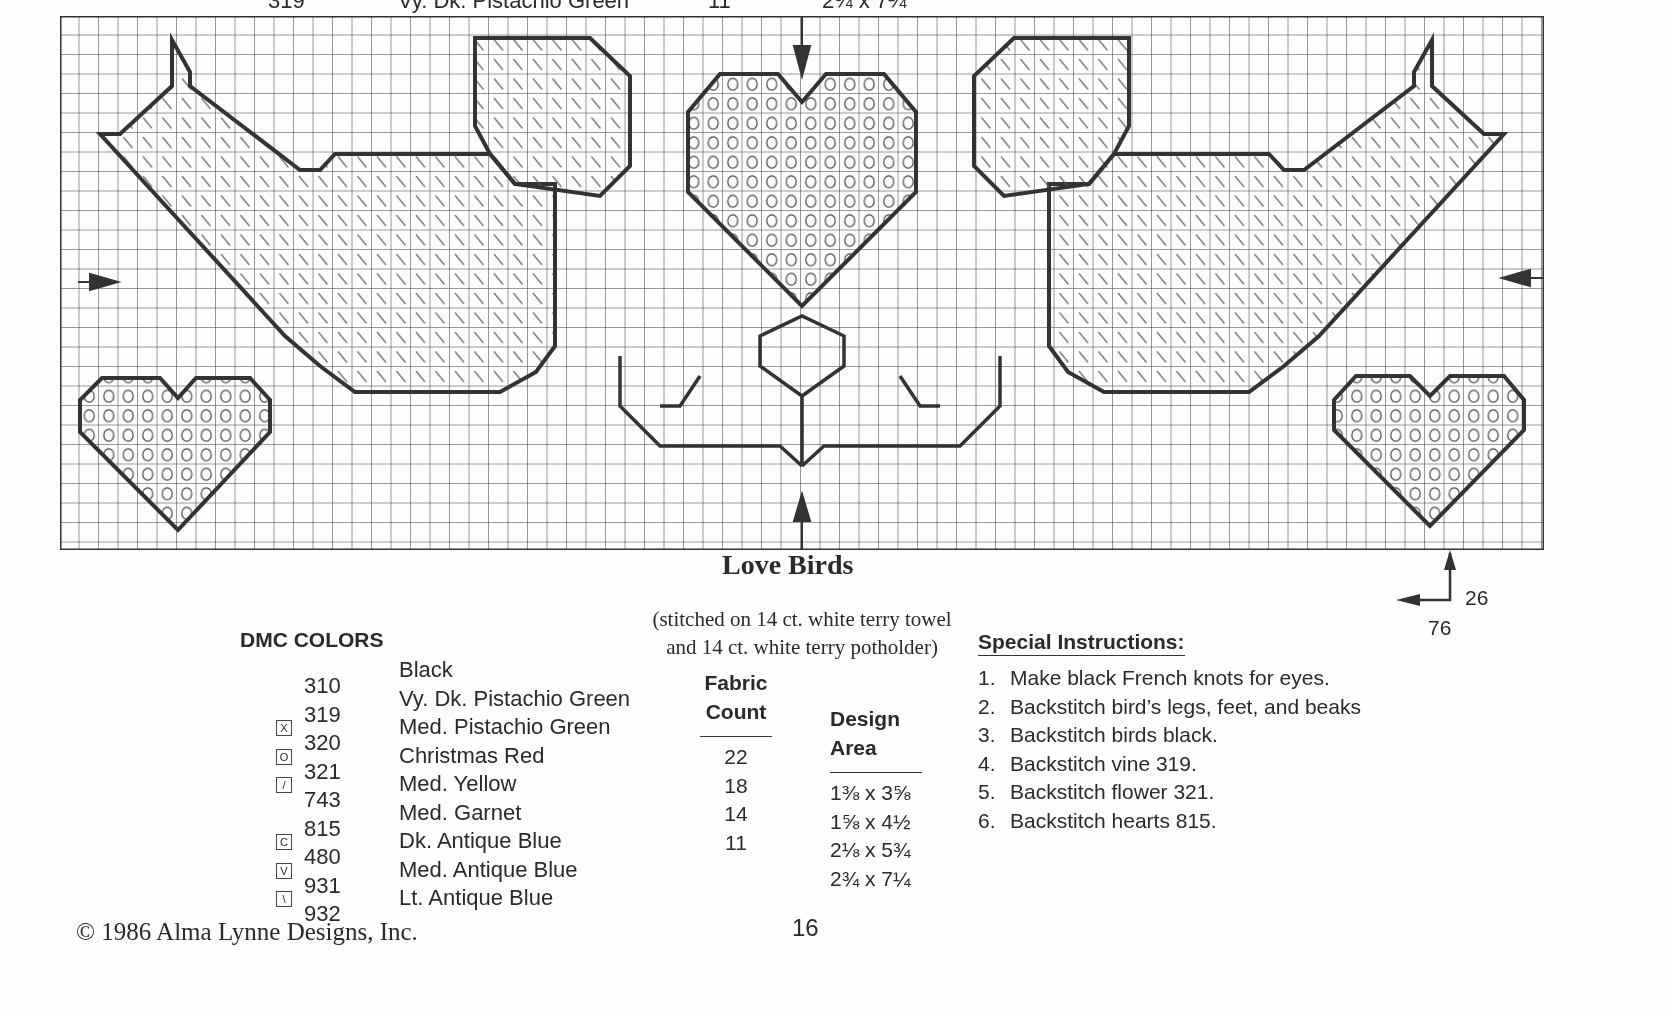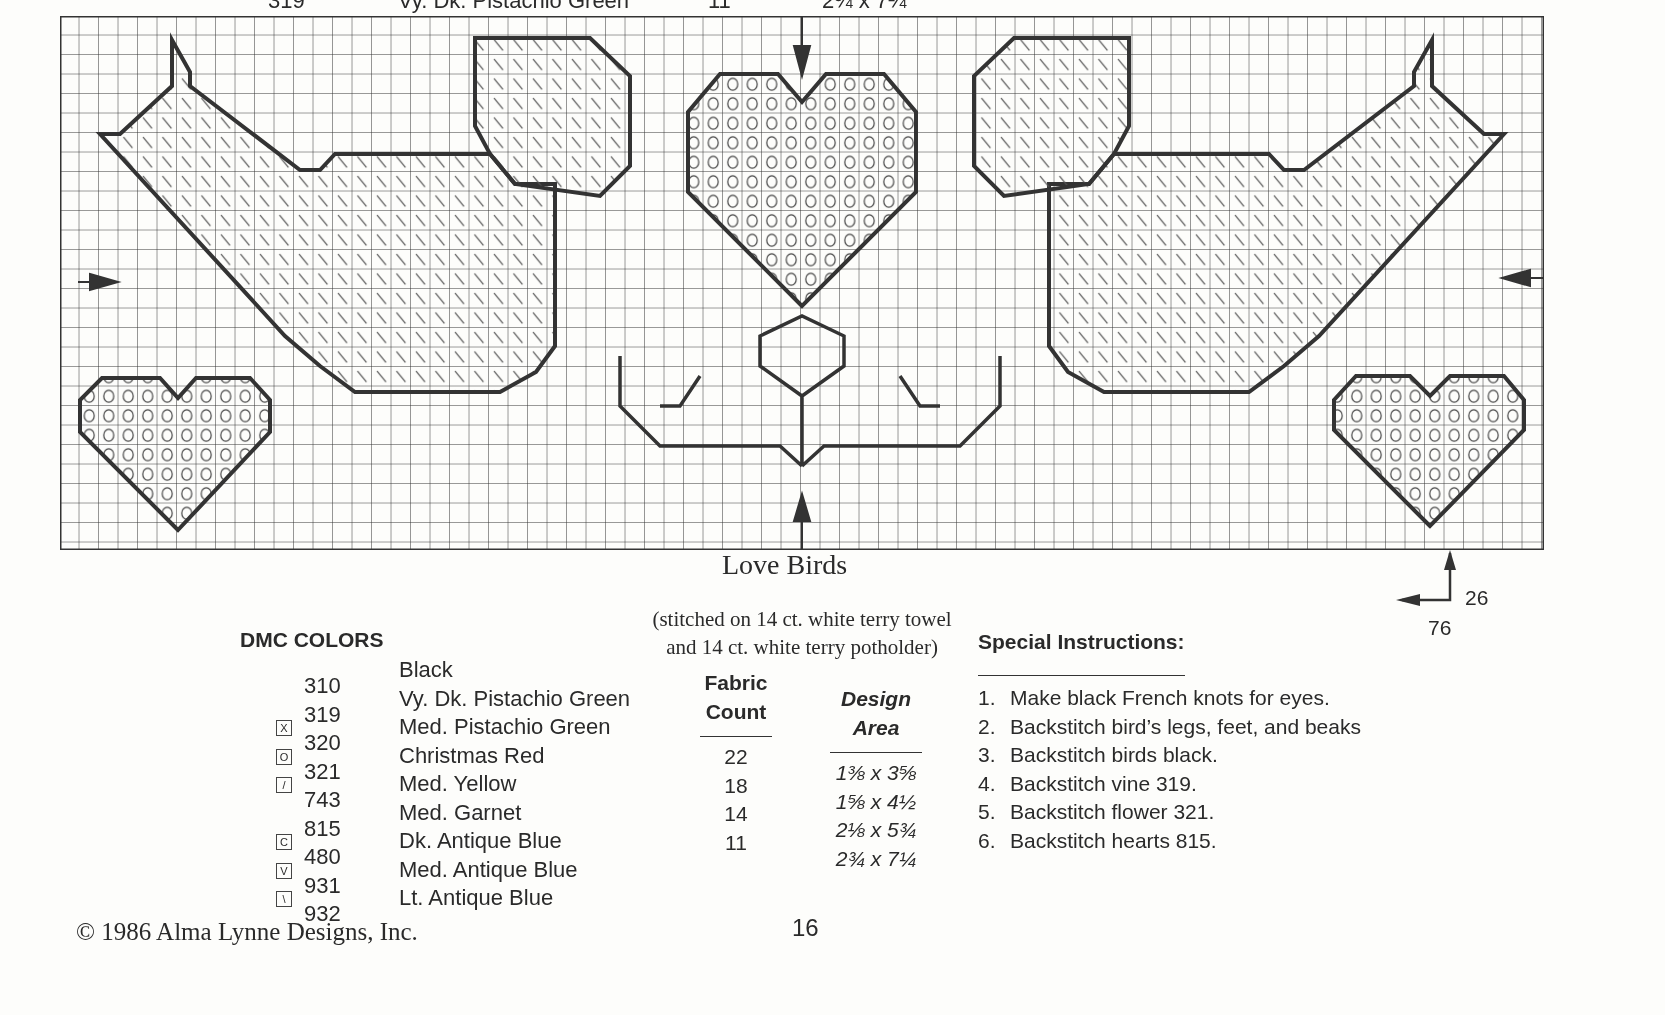--- a/index.html
+++ b/index.html
@@ -1,33 +1,33 @@
 <!DOCTYPE html>
 <html><head>
 <meta charset="utf-8">
 <style>
   html,body{margin:0;padding:0;background:#fdfdfb;}
   body{width:1665px;height:1015px;position:relative;overflow:hidden;font-family:"Liberation Sans",sans-serif;color:#2a2a2a;}
   .top-strip{position:absolute;top:-10px;left:0;width:1000px;height:22px;font-size:22px;}
   .top-strip span{position:absolute;top:-2px;}
   #chart{position:absolute;left:60px;top:16px;width:1484px;height:534px;}
-  .title{position:absolute;left:722px;top:549px;font-family:"Liberation Serif",serif;font-weight:normal;font-size:28px;}
+  .title{position:absolute;left:722px;top:549px;font-family:"Liberation Serif",serif;font-weight:bold;font-size:28px;}
   .subtitle{position:absolute;left:612px;top:585px;font-family:"Liberation Serif",serif;font-size:21px;line-height:28px;text-align:center;width:380px;margin-top:20px;}
   .dmc-heading{position:absolute;left:240px;top:628px;font-weight:bold;font-size:21px;}
   .dmc-list{position:absolute;left:276px;top:656px;font-size:22px;}
   .dmc-row{position:relative;height:28.5px;line-height:28.5px;}
   .dmc-sym{position:absolute;left:0;top:7px;width:14px;height:14px;border:1px solid #444;font-size:11px;line-height:14px;text-align:center;}
   .dmc-num{position:absolute;left:28px;margin-top:16px;}
   .dmc-name{position:absolute;left:123px;white-space:nowrap;}
   .fab{position:absolute;left:700px;top:668px;width:72px;text-align:center;font-weight:bold;font-size:21px;line-height:29px;}
-  .des{position:absolute;left:830px;top:684px;width:92px;text-align:center;font-weight:bold;font-size:21px;line-height:29px;font-style:italic;}
+  .des{position:absolute;left:830px;top:704px;width:92px;font-weight:bold;font-size:21px;line-height:29px;}
   .hdr-line{border-bottom:1.5px solid #333;padding-bottom:10px;}
   .col-vals{font-weight:normal;font-size:21px;line-height:28.5px;margin-top:6px;}
   .special{position:absolute;left:978px;top:630px;font-size:21px;}
-  .special h3{margin:0;font-size:21px;font-weight:bold;border-bottom:1.5px solid #333;display:inline-block;padding-bottom:21px;}
+  .special h3{margin:0;font-size:21px;font-weight:bold;border-bottom:1.5px solid #333;display:inline-block;padding-bottom:1px;}
   .special ol{list-style:none;margin:8px 0 0 0;padding:0;}
   .special li{position:relative;padding-left:32px;line-height:28.5px;white-space:nowrap;}
   .special li .n{position:absolute;left:0;}
   .marker-num{position:absolute;font-size:21px;}
   .footer-copy{position:absolute;left:76px;top:918px;font-family:Liberation Serif, serif;font-size:25px;}
   .footer-page{position:absolute;left:792px;top:914px;font-size:24px;}
   .corner{position:absolute;left:1390px;top:548px;width:80px;height:70px;}
 </style>
 </head>
 <body>

